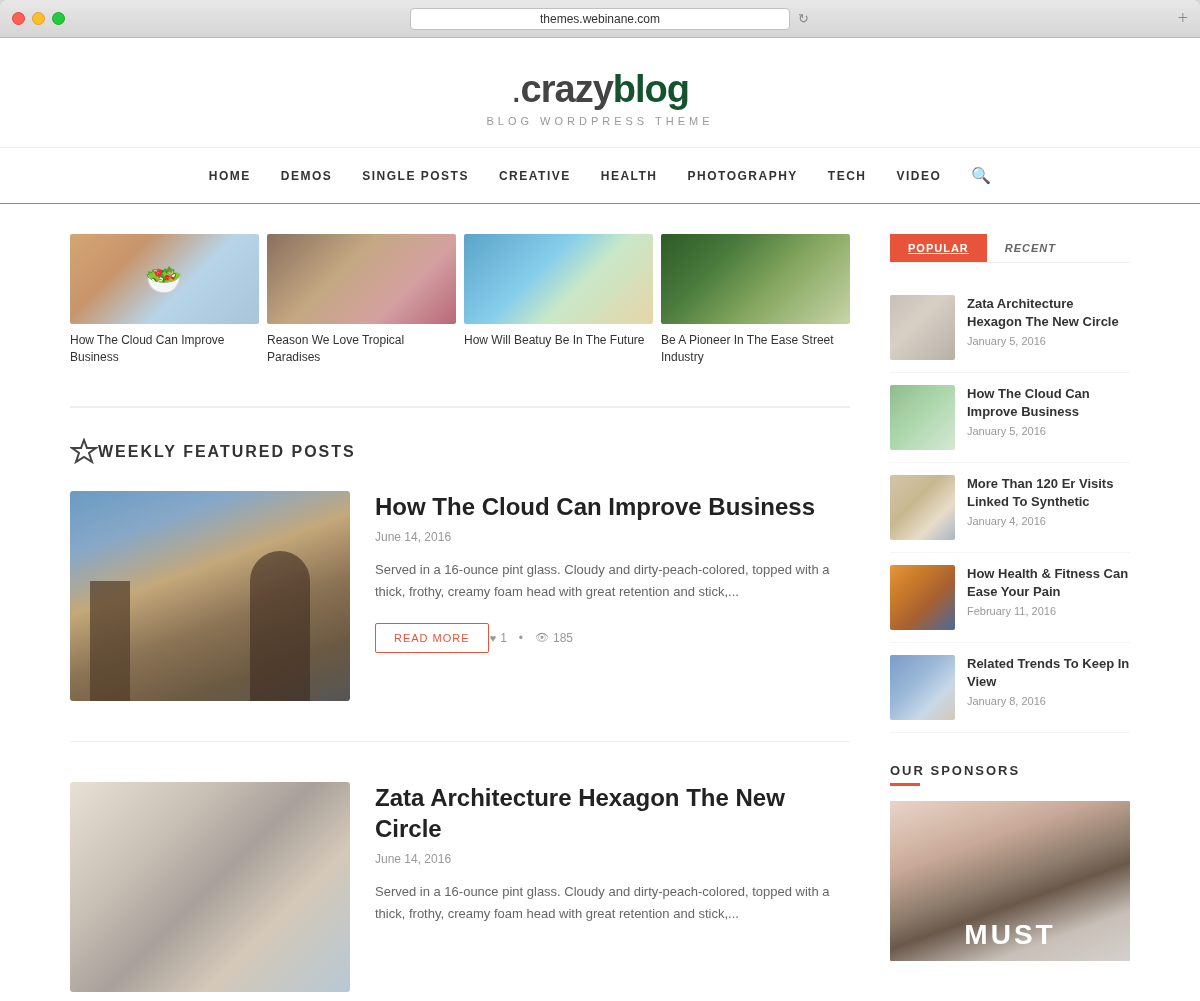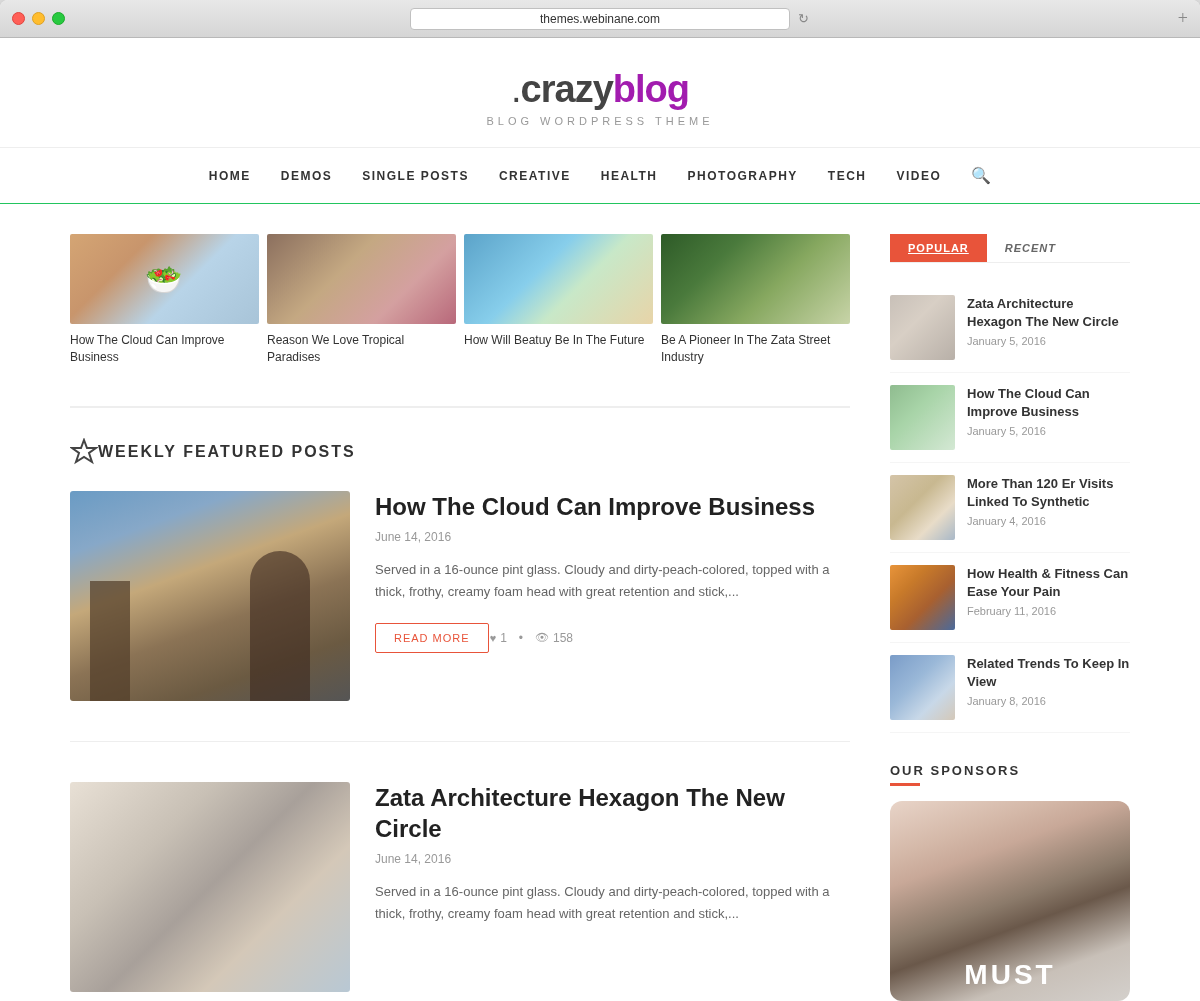--- a/index.html
+++ b/index.html
@@ -87,21 +87,21 @@
     }
 
     .logo {
       font-size: 38px;
       font-family: Arial, sans-serif;
       letter-spacing: -1px;
     }
 
     .logo-dot { color: #444; font-weight: 300; }
     .logo-crazy { color: #444; font-weight: 700; }
-    .logo-blog { color: #a21caf; font-weight: 700; }
+    .logo-blog { color: #14532d; font-weight: 700; }
 
     .logo-tagline {
       font-size: 11px;
       letter-spacing: 4px;
       color: #999;
       margin-top: 4px;
       font-family: Arial, sans-serif;
       text-transform: uppercase;
     }
 
@@ -430,23 +430,23 @@
 
     .sponsors-underline {
       width: 30px;
       height: 3px;
       background: #e8543a;
       margin-bottom: 15px;
     }
 
     .sponsor-img {
       width: 100%;
-      height: 200px;
+      height: 160px;
       background: linear-gradient(160deg, #e8d4c8 0%, #d4b8a8 20%, #c8a898 30%, #8b7a6a 50%, #6a584a 60%, #c8c0b8 80%, #d4d0cc 100%);
-      border-radius: 12px;
+      border-radius: 1px;
       position: relative;
       overflow: hidden;
       text-decoration: underline;
     }
 
     .sponsor-must-text {
       position: absolute;
       bottom: 10px;
       left: 50%;
       transform: translateX(-50%);
@@ -528,21 +528,21 @@
           <div class="thumb-item">
             <div class="thumb-img thumb-img-girl"></div>
             <div class="thumb-title">Reason We Love Tropical Paradises</div>
           </div>
           <div class="thumb-item">
             <div class="thumb-img thumb-img-beach"></div>
             <div class="thumb-title">How Will Beatuy Be In The Future</div>
           </div>
           <div class="thumb-item">
             <div class="thumb-img thumb-img-hiker"></div>
-            <div class="thumb-title">Be A Pioneer In The Zata Street Industry</div>
+            <div class="thumb-title">Be A Pioneer In The Ease Street Industry</div>
           </div>
         </div>
 
         <div class="section-header">
           <svg class="section-icon" viewBox="0 0 28 28" fill="none" stroke="#444" stroke-width="2">
             <polygon points="14,2 17,10 26,10 19,15 22,24 14,19 6,24 9,15 2,10 11,10"></polygon>
           </svg>
           <span class="section-title">WEEKLY FEATURED POSTS</span>
         </div>
 
@@ -560,21 +560,21 @@
             <div class="post-footer">
               <button class="read-more-btn">READ MORE</button>
               <div class="post-meta">
                 <span class="meta-item">
                   <span class="meta-icon">♥</span>
                   <span>1</span>
                 </span>
                 <span>•</span>
                 <span class="meta-item">
                   <span class="meta-icon">👁</span>
-                  <span>158</span>
+                  <span>185</span>
                 </span>
               </div>
             </div>
           </div>
         </div>
 
         <div class="featured-post">
           <div class="post-img-wrap">
             <div class="post-img post-img-office"></div>
           </div>

